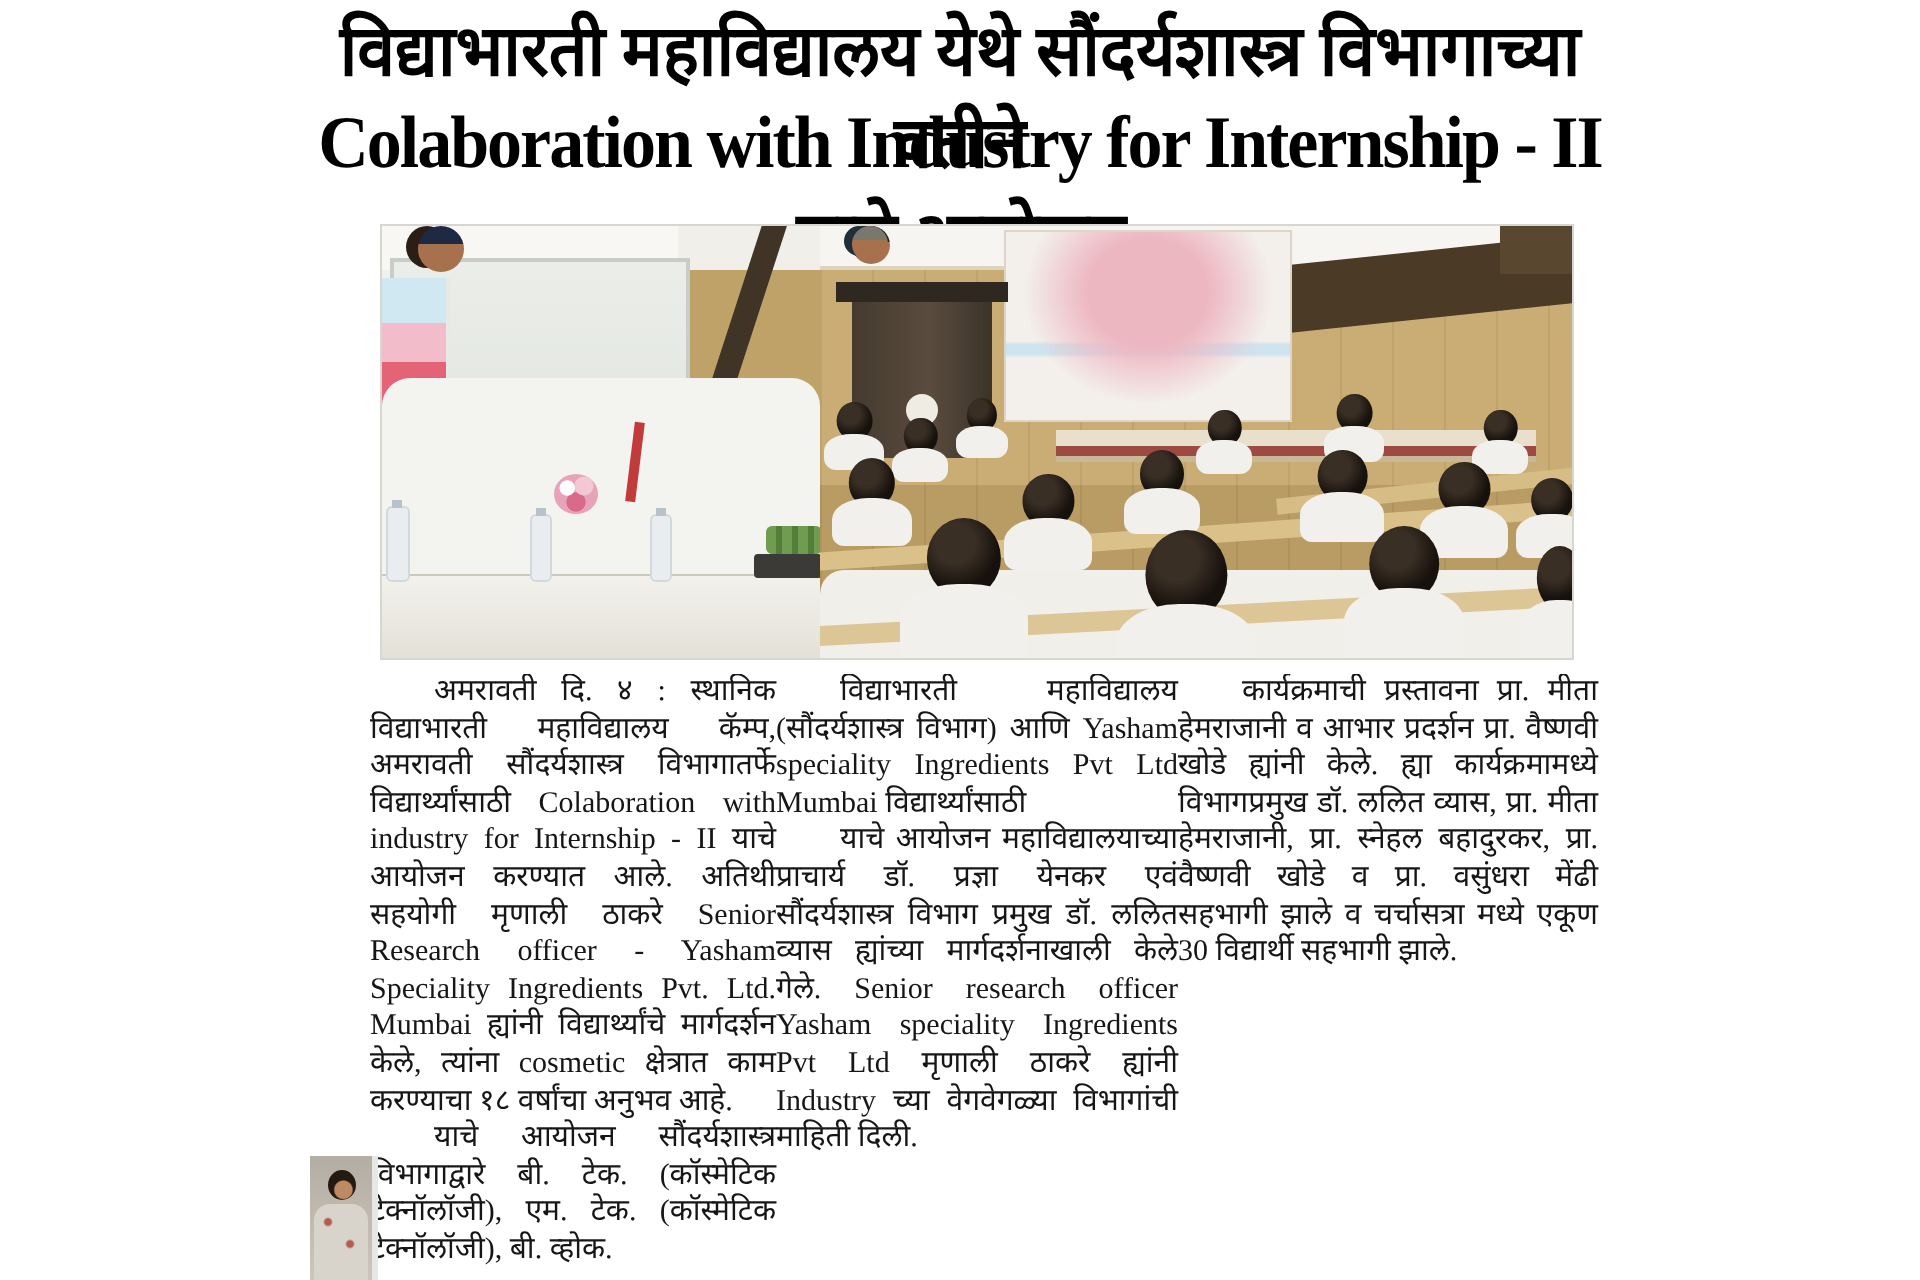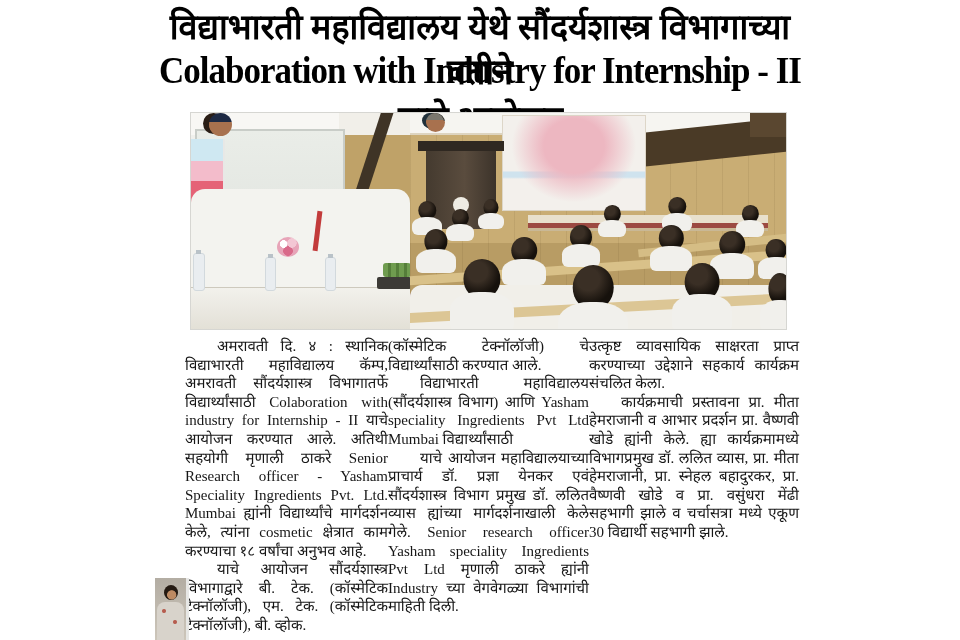--- a/index.html
+++ b/index.html
@@ -190,25 +190,23 @@
       <span class="aud" style="left:350px;top:160px;width:40px;height:58px"></span>
     </div>
   </div>
 
   <div class="article">
     <div class="col col1">
       <p class="indent">अमरावती दि. ४ : स्थानिक विद्याभारती महाविद्यालय कॅम्प, अमरावती सौंदर्यशास्त्र विभागातर्फे विद्यार्थ्यांसाठी Colaboration with industry for Internship - II याचे आयोजन करण्यात आले. अतिथी सहयोगी मृणाली ठाकरे Senior Research officer - Yasham Speciality Ingredients Pvt. Ltd. Mumbai ह्यांनी विद्यार्थ्यांचे मार्गदर्शन केले, त्यांना cosmetic क्षेत्रात काम करण्याचा १८ वर्षांचा अनुभव आहे.</p>
       <p class="indent">याचे आयोजन सौंदर्यशास्त्र विभागाद्वारे बी. टेक. (कॉस्मेटिक टेक्नॉलॉजी), एम. टेक. (कॉस्मेटिक टेक्नॉलॉजी), बी. व्होक.</p>
     </div>
     <div class="col col2">
-      <p>(कॉस्मेटिक टेक्नॉलॉजी) चे विद्यार्थ्यांसाठी करण्यात आले.</p>
       <p class="indent">विद्याभारती महाविद्यालय (सौंदर्यशास्त्र विभाग) आणि Yasham speciality Ingredients Pvt Ltd Mumbai विद्यार्थ्यांसाठी</p>
       <p class="indent">याचे आयोजन महाविद्यालयाच्या प्राचार्य डॉ. प्रज्ञा येनकर एवं सौंदर्यशास्त्र विभाग प्रमुख डॉ. ललित व्यास ह्यांच्या मार्गदर्शनाखाली केले गेले. Senior research officer Yasham speciality Ingredients Pvt Ltd मृणाली ठाकरे ह्यांनी Industry च्या वेगवेगळ्या विभागांची माहिती दिली.</p>
     </div>
     <div class="col col3">
-      <p>उत्कृष्ट व्यावसायिक साक्षरता प्राप्त करण्याच्या उद्देशाने सहकार्य कार्यक्रम संचलित केला.</p>
       <p class="indent">कार्यक्रमाची प्रस्तावना प्रा. मीता हेमराजानी व आभार प्रदर्शन प्रा. वैष्णवी खोडे ह्यांनी केले. ह्या कार्यक्रमामध्ये विभागप्रमुख डॉ. ललित व्यास, प्रा. मीता हेमराजानी, प्रा. स्नेहल बहादुरकर, प्रा. वैष्णवी खोडे व प्रा. वसुंधरा मेंढी सहभागी झाले व चर्चासत्रा मध्ये एकूण 30 विद्यार्थी सहभागी झाले.</p>
     </div>
   </div>
 
   <div class="partial-photo"></div>
 
 </div>
 
 </body></html>

